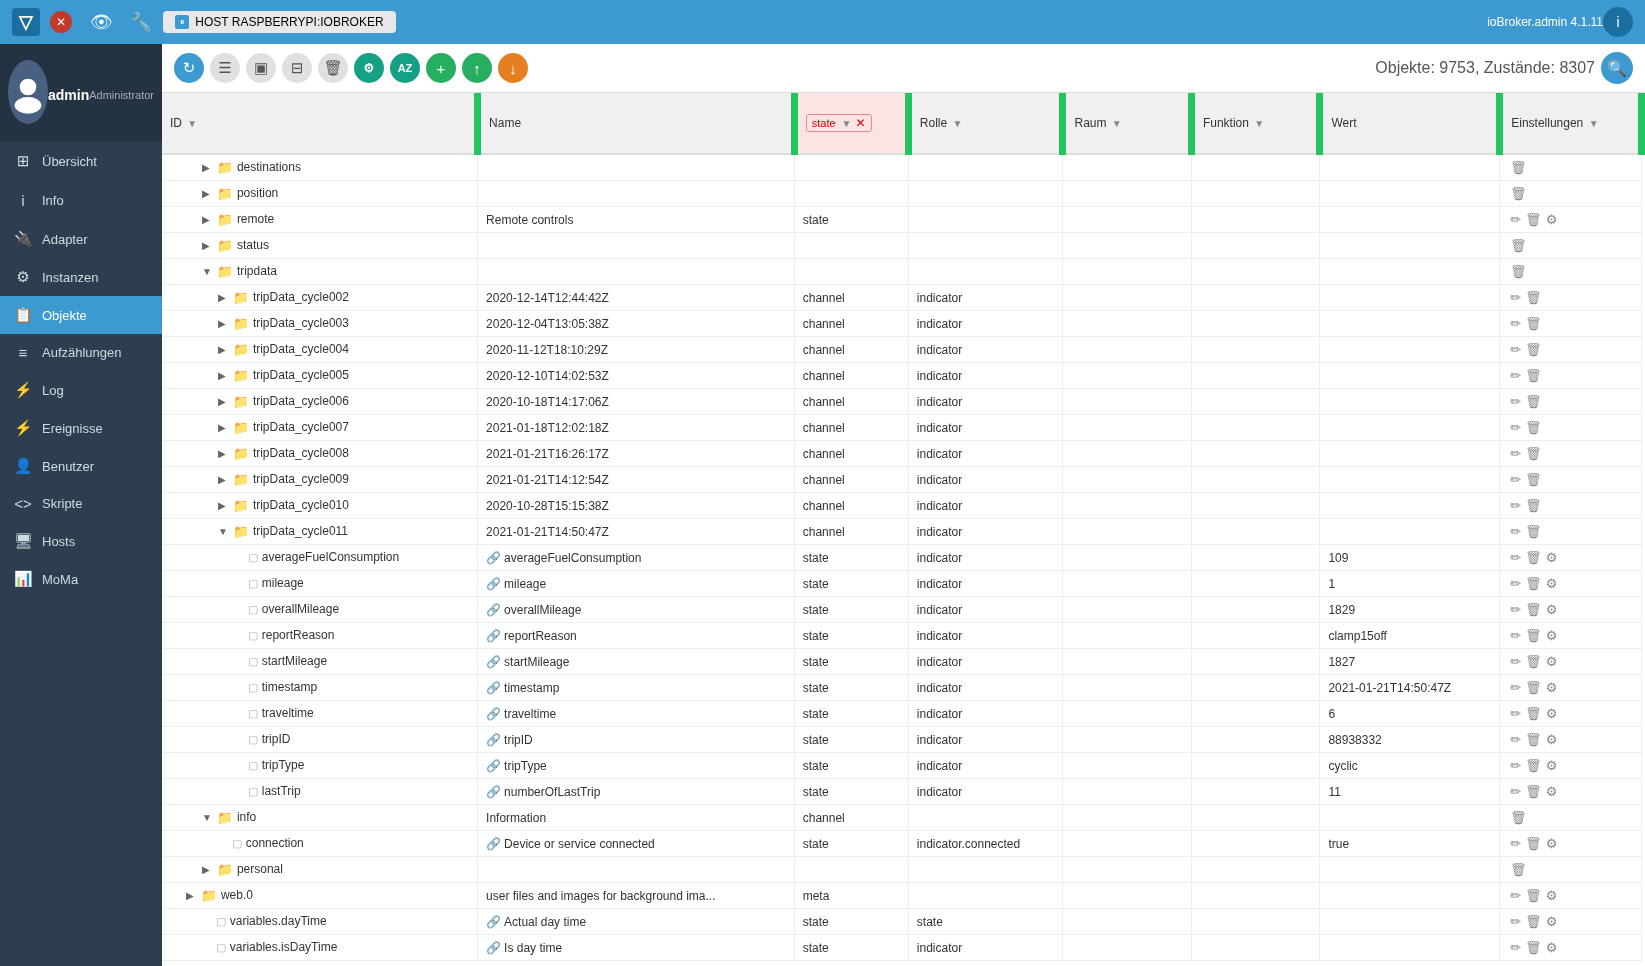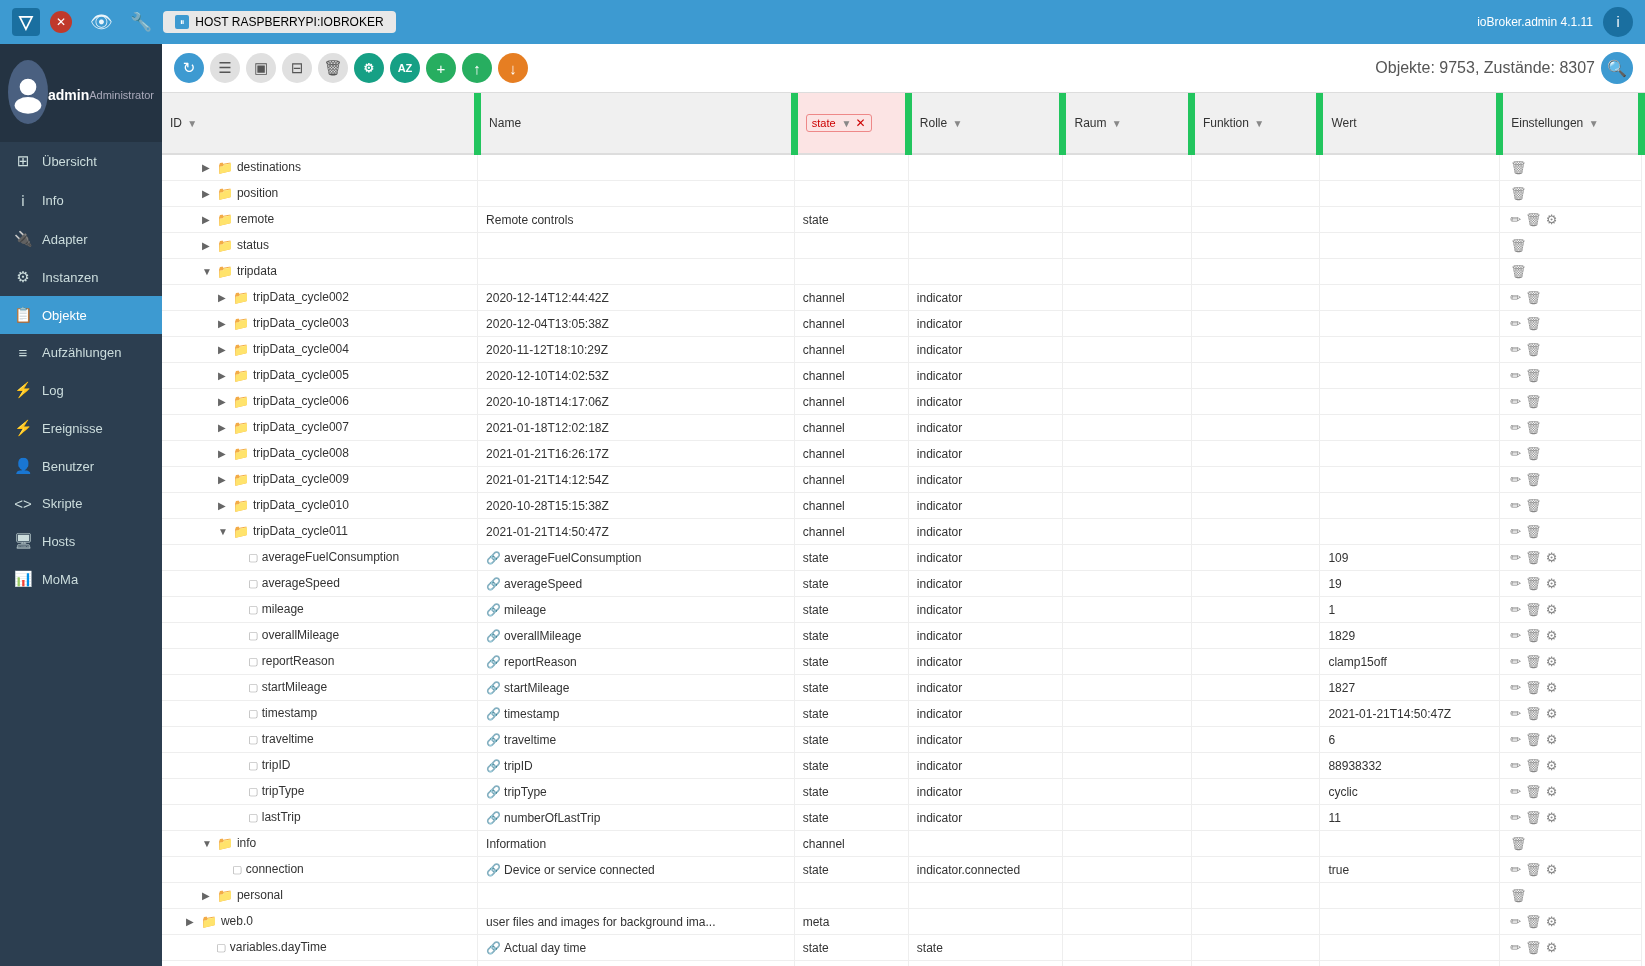--- a/index.html
+++ b/index.html
@@ -47,21 +47,21 @@
     }
     .topbar-host-btn .host-indicator {
       width: 14px; height: 14px;
       background: #3d9ad1;
       border-radius: 2px;
       display: inline-flex; align-items: center; justify-content: center;
       color: white; font-size: 9px;
     }
     .topbar-right {
       margin-left: auto;
-      display: flex; align-items: center; gap: 10px;
+      display: flex; align-items: center; 
       color: white; font-size: 12px;
     }
     .topbar-version-icon {
       width: 30px; height: 30px;
       background: #1a6fa0;
       border-radius: 50%;
       display: flex; align-items: center; justify-content: center;
       color: white; font-size: 14px;
     }
 
@@ -529,30 +529,20 @@
               <td class="td-id"><span style="display:inline-block;width:78px"></span><span class="file-icon">▢</span> <span>averageFuelConsumption</span></td>
               <td class="td-name"><span style="color:#888;margin-right:3px">🔗</span><span>averageFuelConsumption</span></td>
               <td class="td-type">state</td>
               <td class="td-rolle">indicator</td>
               <td class="td-raum"></td>
               <td class="td-funktion"></td>
               <td class="td-wert">109</td>
               <td class="td-actions"><button class="action-btn" title="Edit">✏</button><button class="action-btn" title="Delete">🗑</button><button class="action-btn" title="Settings">⚙</button></td>
             </tr>
             <tr>
-              <td class="td-id"><span style="display:inline-block;width:78px"></span><span class="file-icon">▢</span> <span>averageSpeed</span></td>
-              <td class="td-name"><span style="color:#888;margin-right:3px">🔗</span><span>averageSpeed</span></td>
-              <td class="td-type">state</td>
-              <td class="td-rolle">indicator</td>
-              <td class="td-raum"></td>
-              <td class="td-funktion"></td>
-              <td class="td-wert">19</td>
-              <td class="td-actions"><button class="action-btn" title="Edit">✏</button><button class="action-btn" title="Delete">🗑</button><button class="action-btn" title="Settings">⚙</button></td>
-            </tr>
-            <tr>
               <td class="td-id"><span style="display:inline-block;width:78px"></span><span class="file-icon">▢</span> <span>mileage</span></td>
               <td class="td-name"><span style="color:#888;margin-right:3px">🔗</span><span>mileage</span></td>
               <td class="td-type">state</td>
               <td class="td-rolle">indicator</td>
               <td class="td-raum"></td>
               <td class="td-funktion"></td>
               <td class="td-wert">1</td>
               <td class="td-actions"><button class="action-btn" title="Edit">✏</button><button class="action-btn" title="Delete">🗑</button><button class="action-btn" title="Settings">⚙</button></td>
             </tr>
             <tr>

